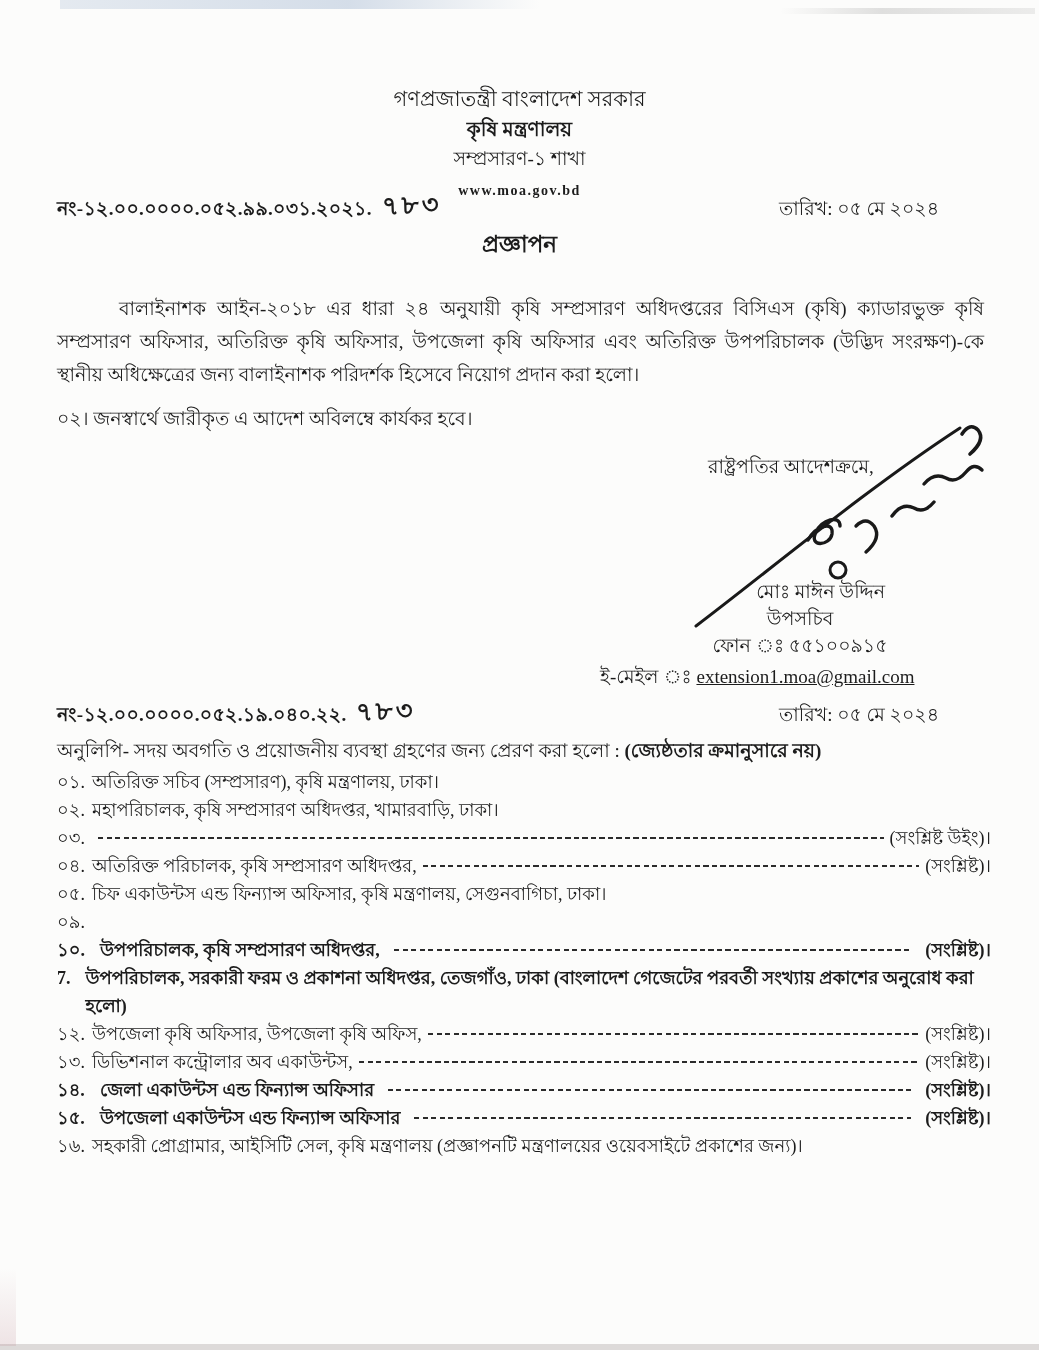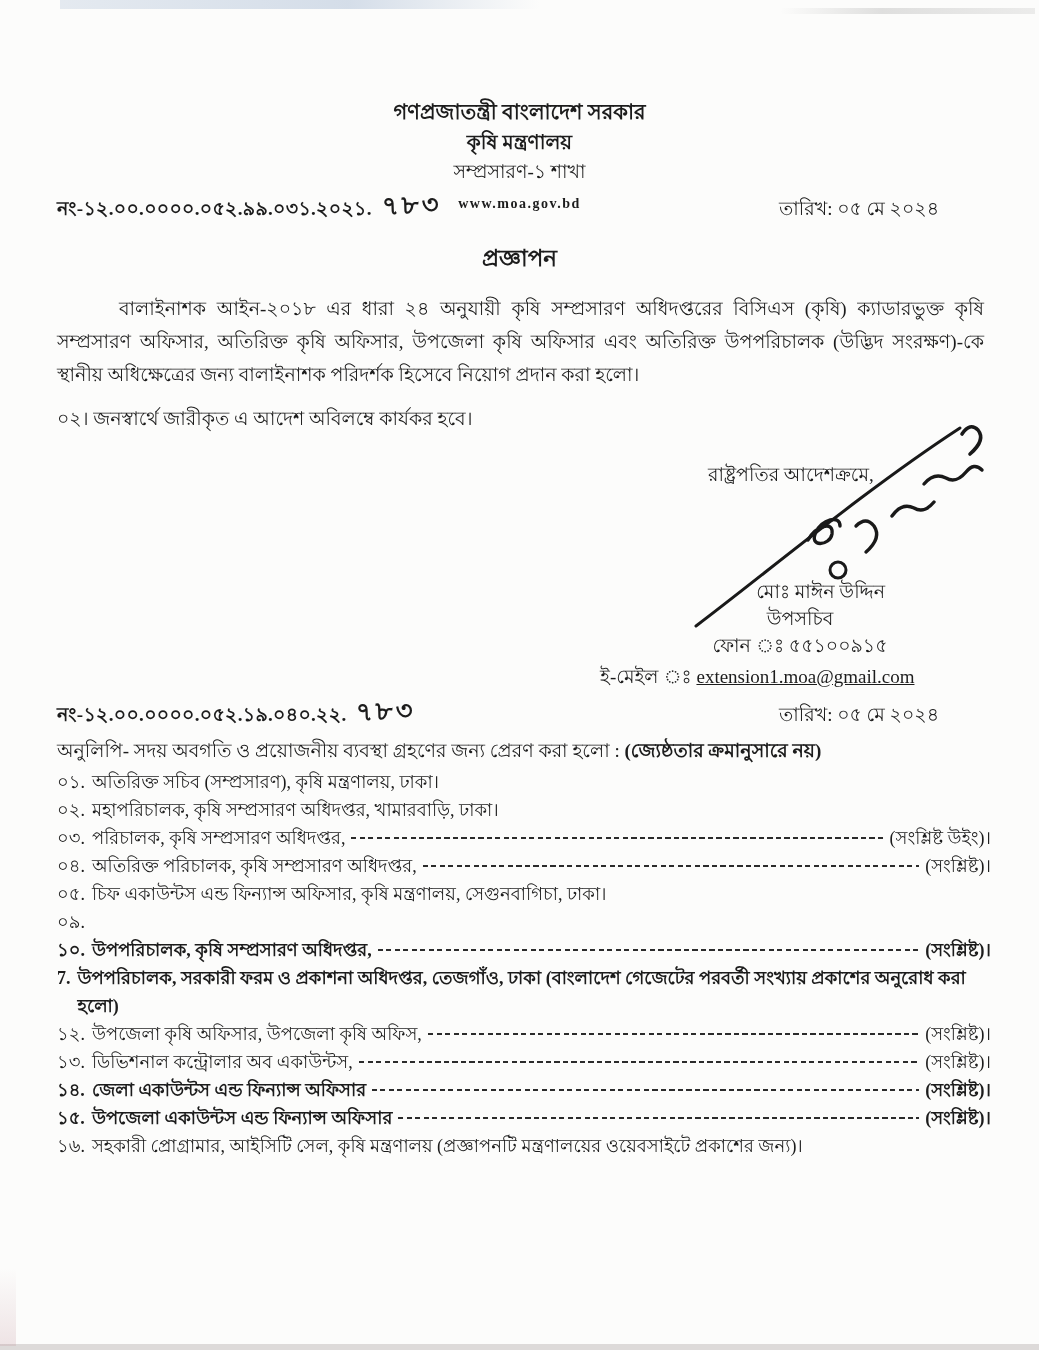--- a/index.html
+++ b/index.html
@@ -21,64 +21,64 @@
   .smudge.top-left{left:60px; top:0; width:480px; height:9px;
     background:linear-gradient(90deg, rgba(120,150,190,.18), rgba(120,150,190,.30) 60%, rgba(120,150,190,0));}
   .smudge.top-right{left:780px; top:8px; width:255px; height:6px;
     background:linear-gradient(90deg, rgba(90,90,90,0), rgba(90,90,90,.18) 40%, rgba(90,90,90,.10));}
   .smudge.bottom-band{left:0; bottom:0; width:100%; height:6px; background:rgba(140,130,130,.28);}
   .smudge.bottom-left{left:0; bottom:4px; width:16px; height:78px;
     background:linear-gradient(0deg, rgba(190,140,150,.22), rgba(190,140,150,0));}
 
   
   .doc-header{position:absolute; top:84px; left:0; width:100%; text-align:center; line-height:30px;}
-  .hdr-gov{font-size:21px; font-weight:700;margin-top:13px;}
+  .hdr-gov{font-size:21px; font-weight:400;}
   .hdr-ministry{font-size:20px; font-weight:600;}
   .hdr-branch{font-size:19px;}
   .hdr-site{font-size:14px; font-weight:700; letter-spacing:1.5px; margin-top:2px;}
 
   
   .memo-row{position:absolute; left:57px; right:100px; display:flex; justify-content:space-between; align-items:baseline;}
   .memo-row.first{top:186px;}
   .memo-row.second{top:692px;}
   .memo-ref{font-size:19px; font-weight:600; letter-spacing:.3px;}
   .handwritten{display:inline-block; font-size:26px; font-weight:700; margin-left:10px;
     letter-spacing:3px; transform:rotate(-2deg) translateY(-1px);}
   .memo-date{font-size:19px;}
 
   
-  .doc-title{position:absolute; top:240px; left:0; width:100%; text-align:center;
+  .doc-title{position:absolute; top:226px; left:0; width:100%; text-align:center;
     font-size:23px; font-weight:700;}
 
   
   .para{position:absolute; left:57px; right:55px; font-size:19px; line-height:33px; text-align:justify;}
   .para.p1{top:292px; text-indent:62px;}
   .para.p2{top:402px; text-align:left;}
 
   
   .sig-area{position:absolute; top:440px; left:0; width:100%; height:260px;}
-  .by-order{position:absolute; top:20px; left:708px; font-size:19px;text-align:right;}
+  .by-order{position:absolute; top:12px; left:708px; font-size:19px;text-align:right;}
   .sig-svg{position:absolute; top:-28px; left:660px; pointer-events:none;}
   .sig-name{position:absolute; top:137px; left:715px; width:170px; text-align:right; font-size:19px;}
   .sig-desg{position:absolute; top:164px; left:715px; width:170px; text-align:center; font-size:19px;}
   .sig-phone{position:absolute; top:191px; left:705px; width:190px; text-align:center; font-size:19px;}
   .sig-email{position:absolute; top:222px; left:600px; width:360px; font-size:19px;}
   .email-u{text-decoration:underline;}
 
   
   .dist-intro{position:absolute; top:736px; left:57px; right:50px; font-size:19px;}
   .dist-intro .bold-part{font-weight:700;}
   .dist-list{position:absolute; top:768px; left:57px; right:48px; list-style:none;}
   .dist-item{display:flex; align-items:baseline; font-size:18px; line-height:28px;}
   .dist-item .no{flex:0 0 auto; margin-right:7px;}
   .dist-item .txt{flex:0 1 auto;}
   .dist-item .leader{flex:1 1 30px; height:2px; margin:0 6px; position:relative; top:-5px;
     background:repeating-linear-gradient(90deg,#2b2b2b 0 5px, transparent 5px 8.5px);}
   .dist-item .suffix{flex:0 0 auto; white-space:nowrap;}
-  .dist-item.bold{font-weight:700;}
+  .dist-item.bold{font-weight:700;gap:8px;}
 </style>
 </head>
 <body>
 
 <div class="page">
 
   <div class="smudge top-left"></div>
   <div class="smudge top-right"></div>
   <div class="smudge bottom-band"></div>
   <div class="smudge bottom-left"></div>
@@ -145,21 +145,20 @@
       <span class="txt">অতিরিক্ত সচিব (সম্প্রসারণ), কৃষি মন্ত্রণালয়, ঢাকা।</span>
 
     </li>
       <li class="dist-item">
       <span class="no">০২.</span>
       <span class="txt">মহাপরিচালক, কৃষি সম্প্রসারণ অধিদপ্তর, খামারবাড়ি, ঢাকা।</span>
 
     </li>
       <li class="dist-item">
       <span class="no">০৩.</span>
-      <span class="txt">পরিচালক, কৃষি সম্প্রসারণ অধিদপ্তর,</span>
       <span class="leader"></span>
       <span class="suffix">(সংশ্লিষ্ট উইং)।</span>
     </li>
       <li class="dist-item">
       <span class="no">০৪.</span>
       <span class="txt">অতিরিক্ত পরিচালক, কৃষি সম্প্রসারণ অধিদপ্তর,</span>
       <span class="leader"></span>
       <span class="suffix">(সংশ্লিষ্ট)।</span>
     </li>
       <li class="dist-item">

